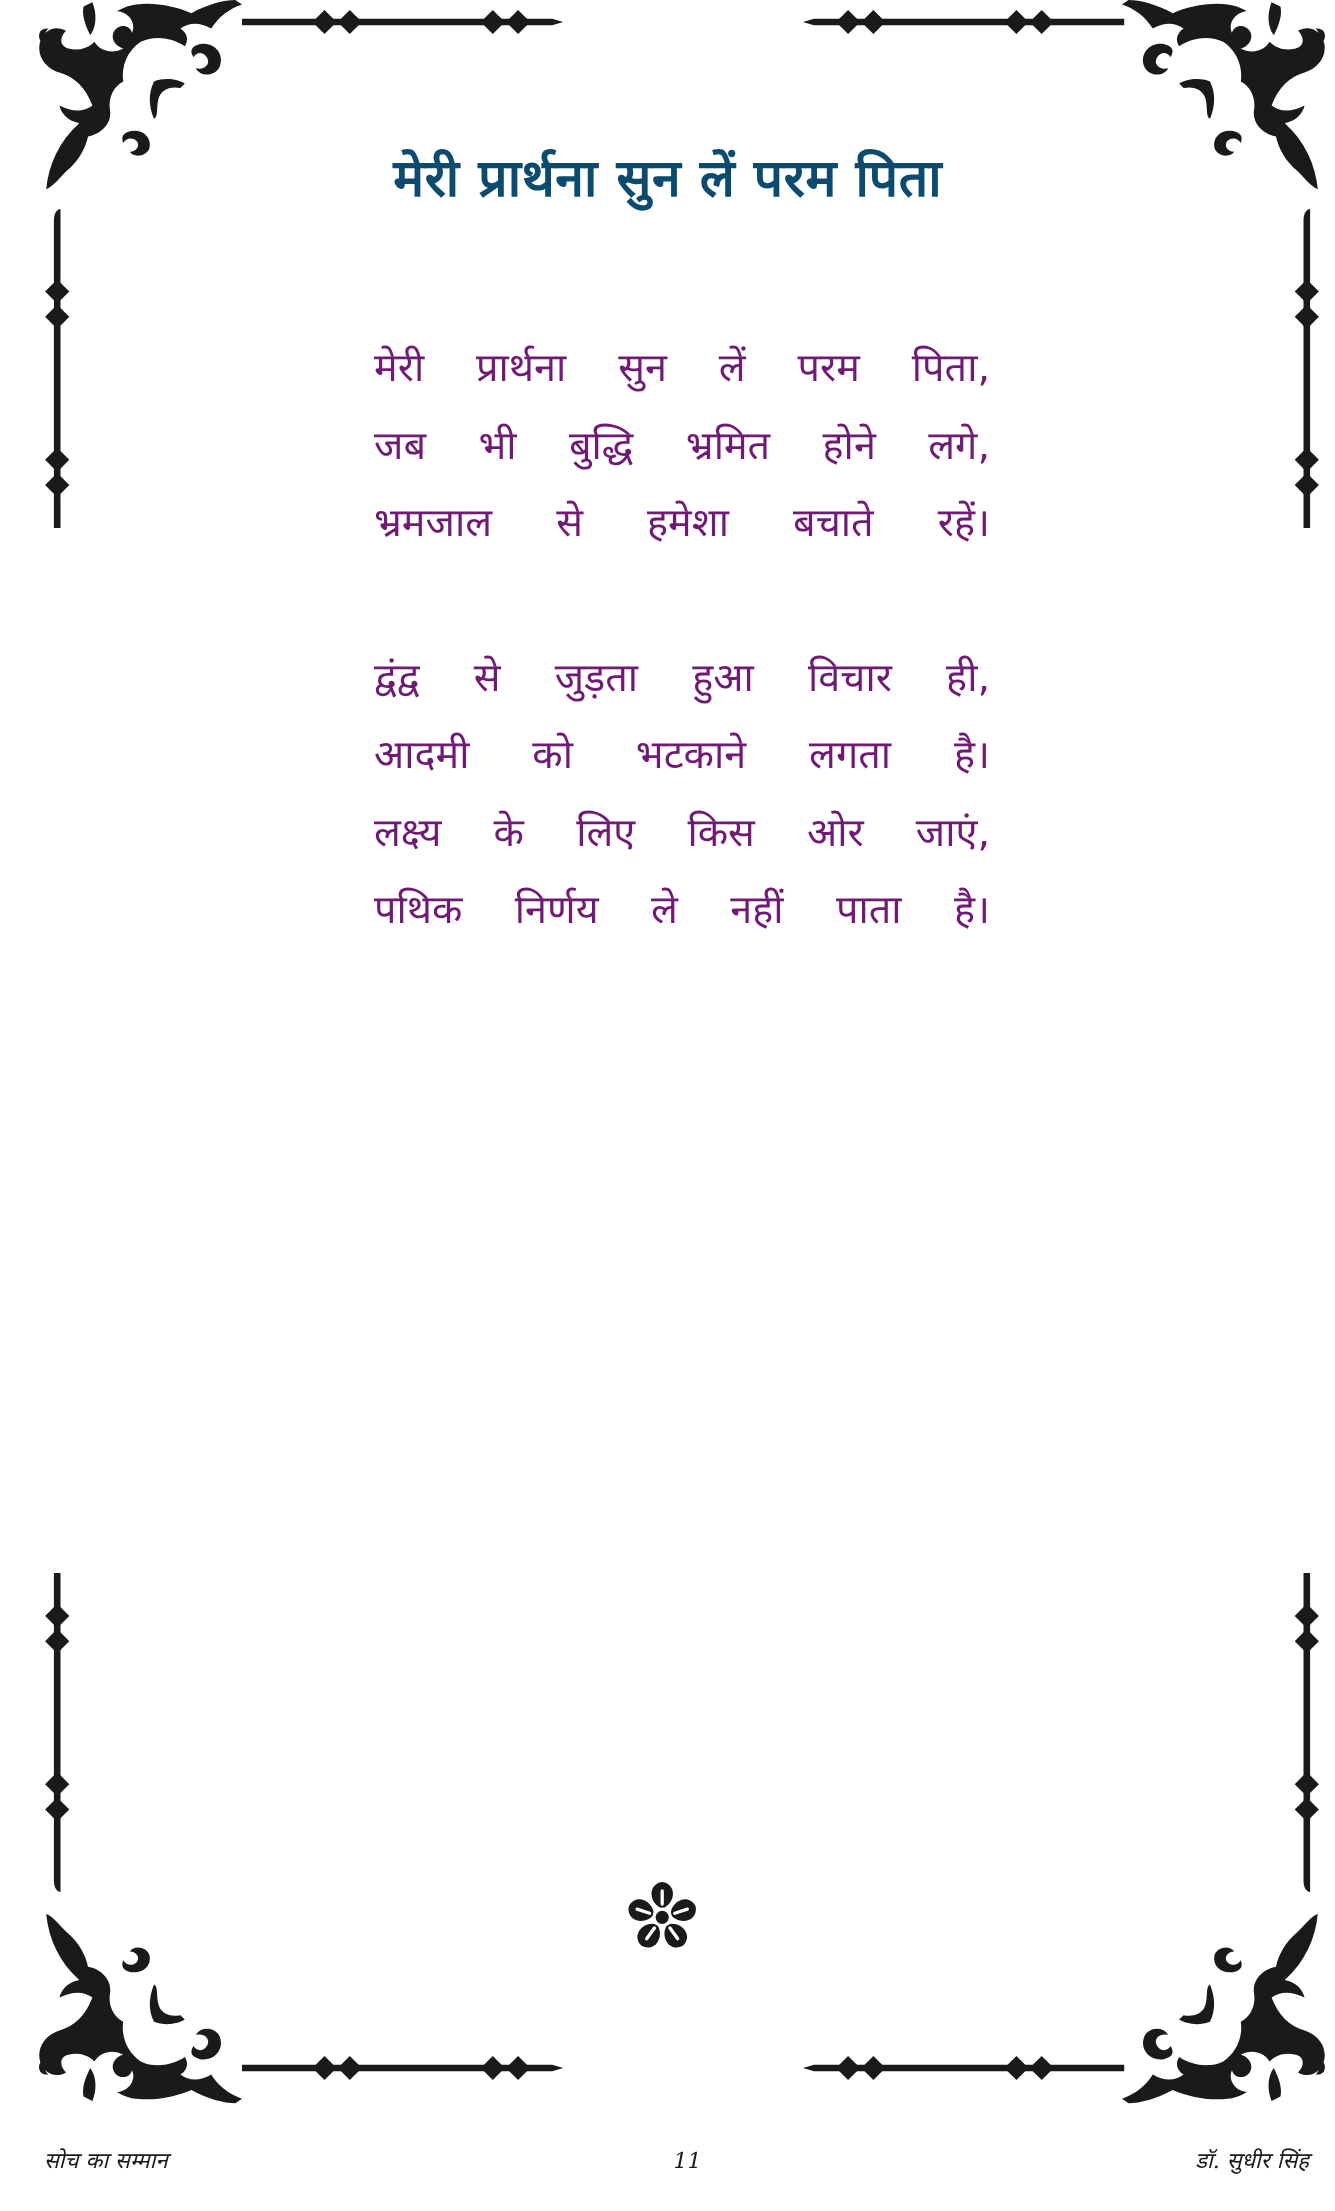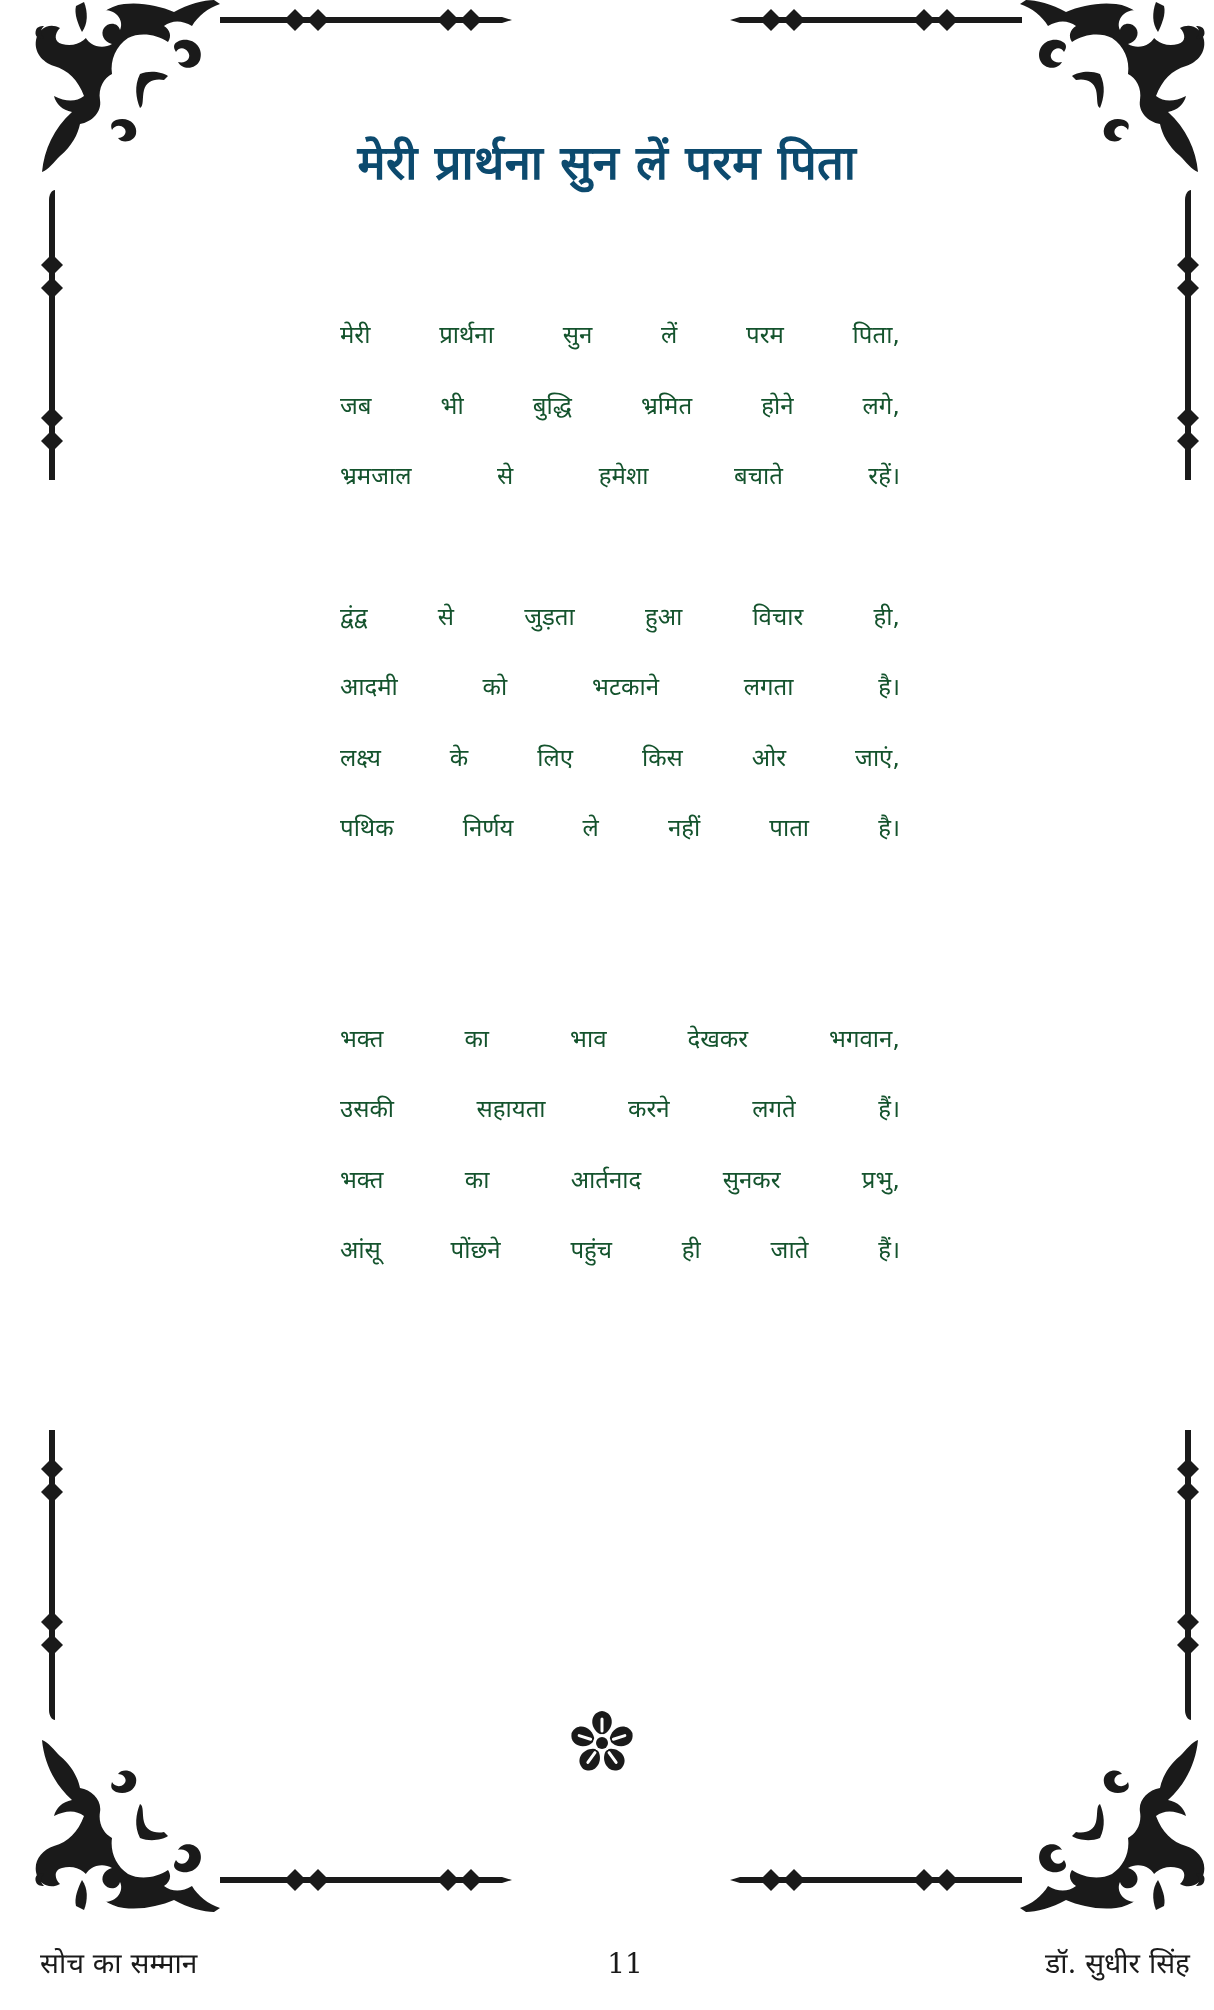--- a/index.html
+++ b/index.html
@@ -8,28 +8,28 @@
     color: #1a1a1a;
   }
   .title {
     position: absolute; left: 0; width: 1214px; top: 128px; text-align: center;
     font-family: "DejaVu Sans", sans-serif; font-weight: bold; font-size: 47px; line-height: 70px;
     color: #0c4a6e; letter-spacing: 0.5px;
   }
   .poem { position: absolute; left: 340px; width: 560px; top: 300px; }
   .stanza { margin: 0; }
   .line {
-    font-family: "DejaVu Sans", sans-serif; font-size: 24px; line-height: 70.5px; height: 70.5px;
+    font-family: "DejaVu Sans", sans-serif; font-size: 36px; line-height: 70.5px; height: 70.5px;
     text-align: justify; text-align-last: justify; white-space: nowrap; overflow: visible;
-    color: #14532d;
+    color: #701a75;
   }
   .stanza-gap { height: 70px; }
   .footer-text {
-    position: absolute; top: 1940px; font-family: "DejaVu Serif", serif; 
-    font-size: 28px; line-height: 48px; color: #1a1a1a;
+    position: absolute; top: 1940px; font-family: "DejaVu Serif", serif; font-style: italic;
+    font-size: 20px; line-height: 48px; color: #1a1a1a;
   }
   svg { position: absolute; overflow: visible; }
 </style>
 </head>
 <body>
 
 <svg width="0" height="0" style="position:absolute">
   <defs>
     <g id="corner-shape">
 
@@ -123,26 +123,20 @@
   </div>
   <div class="stanza-gap"></div>
   <div class="stanza">
     <div class="line">द्वंद्व से जुड़ता हुआ विचार ही,</div>
     <div class="line">आदमी को भटकाने लगता है।</div>
     <div class="line">लक्ष्य के लिए किस ओर जाएं,</div>
     <div class="line">पथिक निर्णय ले नहीं पाता है।</div>
   </div>
   <div class="stanza-gap"></div>
   <div class="stanza-gap"></div>
-  <div class="stanza">
-    <div class="line">भक्त का भाव देखकर भगवान,</div>
-    <div class="line">उसकी सहायता करने लगते हैं।</div>
-    <div class="line">भक्त का आर्तनाद सुनकर प्रभु,</div>
-    <div class="line">आंसू पोंछने पहुंच ही जाते हैं।</div>
-  </div>
 </div>
 
 <svg style="left:568px;top:1709px" width="68" height="68" viewBox="-34 -34 68 68">
   <g fill="#1a1a1a">
     <g id="petal">
       <path d="M0,-8 C-12,-12 -14,-30 0,-32 C14,-30 12,-12 0,-8 Z"></path>
     </g>
     <g transform="rotate(72)">
         <path d="M0,-8 C-12,-12 -14,-30 0,-32 C14,-30 12,-12 0,-8 Z"></path>
       </g>

